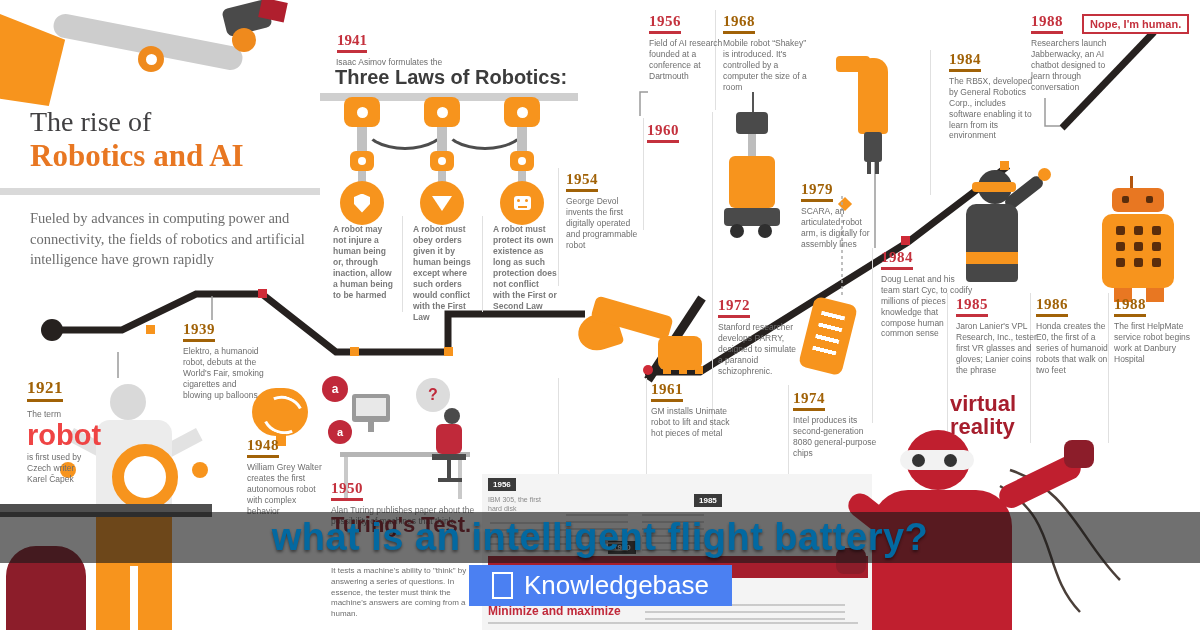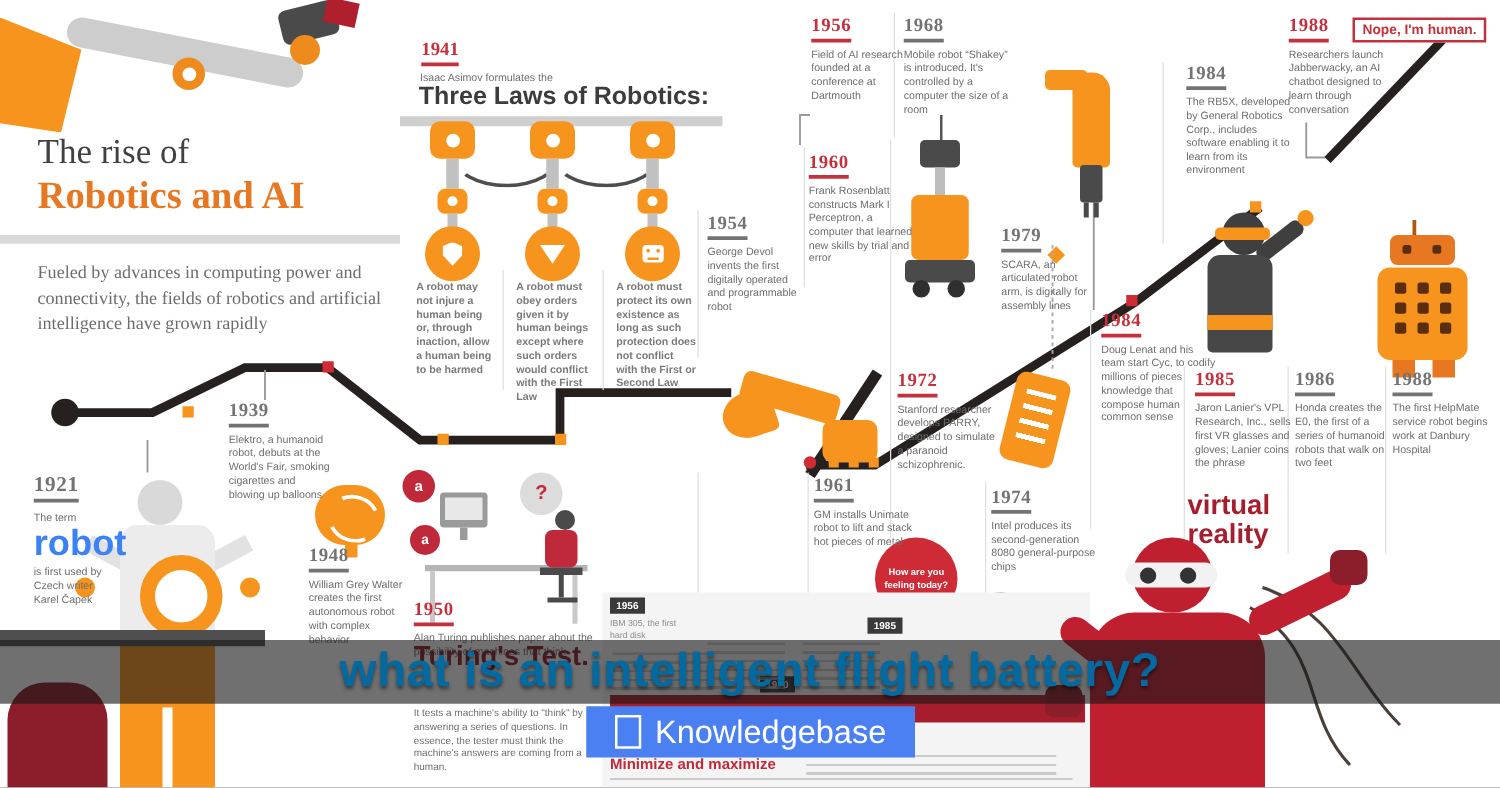--- a/index.html
+++ b/index.html
@@ -9,25 +9,25 @@
   
   .title1{left:30px;top:106px;font-family:"Liberation Serif",serif;font-size:28px;color:#414042;}
   .title2{left:30px;top:138px;font-family:"Liberation Serif",serif;font-size:31px;font-weight:bold;color:#e87722;}
   .hdr-rule{left:0;top:188px;width:320px;height:7px;background:#d9d9d9;}
   .subtitle{left:30px;top:208px;width:288px;font-family:"Liberation Serif",serif;font-size:14.5px;line-height:1.42;color:#6d6d6d;}
   
   .ev{position:absolute;}
   .ev .yr{display:inline-block;font-family:"Liberation Serif",serif;font-weight:bold;font-size:15px;letter-spacing:.5px;padding-bottom:1px;border-bottom:3px solid;margin-bottom:4px;}
   .ev .tx{font-size:8.5px;line-height:1.28;color:#6e6e6e;}
   .red{color:#c4313d;border-color:#c4313d;}
-  .org{color:#737373;border-color:#f7941d;}
+  .org{color:#a16207;border-color:#f7941d;}
   .p1921{left:27px;top:378px;width:100px;}
   .p1921 .yr{font-size:17px;}
   .p1921 .pre{font-size:8.5px;color:#6e6e6e;margin-top:3px;}
-  .p1921 .word{font-size:29px;font-weight:bold;color:#3b82f6;line-height:1.05;margin:1px 0 2px;}
+  .p1921 .word{font-size:29px;font-weight:bold;color:#ef4444;line-height:1.05;margin:1px 0 2px;}
   .p1921 .post{font-size:8.5px;color:#6e6e6e;width:66px;line-height:1.28;}
   .p1939{left:183px;top:320px;width:82px;}
   .p1948{left:247px;top:436px;width:78px;}
   .p1950{left:331px;top:479px;width:152px;}
   .p1951{left:566px;top:380px;width:88px;}
   .p1954{left:566px;top:170px;width:80px;}
   .p1956{left:649px;top:12px;width:80px;}
   .p1960{left:647px;top:121px;width:86px;}
   .p1961{left:651px;top:380px;width:88px;}
   .p1968{left:723px;top:12px;width:90px;}
@@ -320,21 +320,20 @@
   <div class="x desk-l1"></div>
   <div class="x desk-l2"></div>
   <div class="x sit-head"></div>
   <div class="x sit-body"></div>
   <div class="x sit-chair"></div>
   <div class="x sit-pole"></div>
   <div class="x sit-base"></div>
   <div class="cbubble cb1">a</div>
   <div class="cbubble cbq">?</div>
   <div class="cbubble cb2">a</div>
-  <div class="x parry-q">How are you feeling today?</div>
   <div class="x parry-a">I have had enough of this.</div>
 
   <div class="ev p1921">
     <div class="yr org">1921</div>
     <div class="pre">The term</div>
     <div class="word">robot</div>
     <div class="post">is first used by Czech writer Karel Čapek</div>
   </div>
   <div class="ev p1939">
     <div class="yr org">1939</div>
@@ -351,21 +350,20 @@
   <div class="ev p1954">
     <div class="yr org">1954</div>
     <div class="tx">George Devol invents the first digitally operated and programmable robot</div>
   </div>
   <div class="ev p1956">
     <div class="yr red">1956</div>
     <div class="tx">Field of AI research founded at a conference at Dartmouth</div>
   </div>
   <div class="ev p1960">
     <div class="yr red">1960</div>
-    <div class="tx">Frank Rosenblatt constructs Mark I Perceptron, a computer that learned new skills by trial and error</div>
   </div>
   <div class="ev p1961">
     <div class="yr org">1961</div>
     <div class="tx">GM installs Unimate robot to lift and stack hot pieces of metal</div>
   </div>
   <div class="ev p1968">
     <div class="yr org">1968</div>
     <div class="tx">Mobile robot “Shakey” is introduced. It's controlled by a computer the size of a room</div>
   </div>
   <div class="ev p1972">
@@ -383,21 +381,21 @@
   <div class="ev p1984a">
     <div class="yr org">1984</div>
     <div class="tx">The RB5X, developed by General Robotics Corp., includes software enabling it to learn from its environment</div>
   </div>
   <div class="ev p1984b">
     <div class="yr red">1984</div>
     <div class="tx">Doug Lenat and his team start Cyc, to codify millions of pieces knowledge that compose human common sense</div>
   </div>
   <div class="ev p1985">
     <div class="yr red">1985</div>
-    <div class="tx">Jaron Lanier's VPL Research, Inc., sells first VR glasses and gloves; Lanier coins the phrase</div>
+    <div class="tx">Jaron Lanier's VPL Research, Inc., tester first VR glasses and gloves; Lanier coins the phrase</div>
   </div>
   <div class="x vr-phrase">virtual reality</div>
   <div class="ev p1986">
     <div class="yr org">1986</div>
     <div class="tx">Honda creates the E0, the first of a series of humanoid robots that walk on two feet</div>
   </div>
   <div class="ev p1988a">
     <div class="yr org">1988</div>
     <div class="tx">The first HelpMate service robot begins work at Danbury Hospital</div>
   </div>

